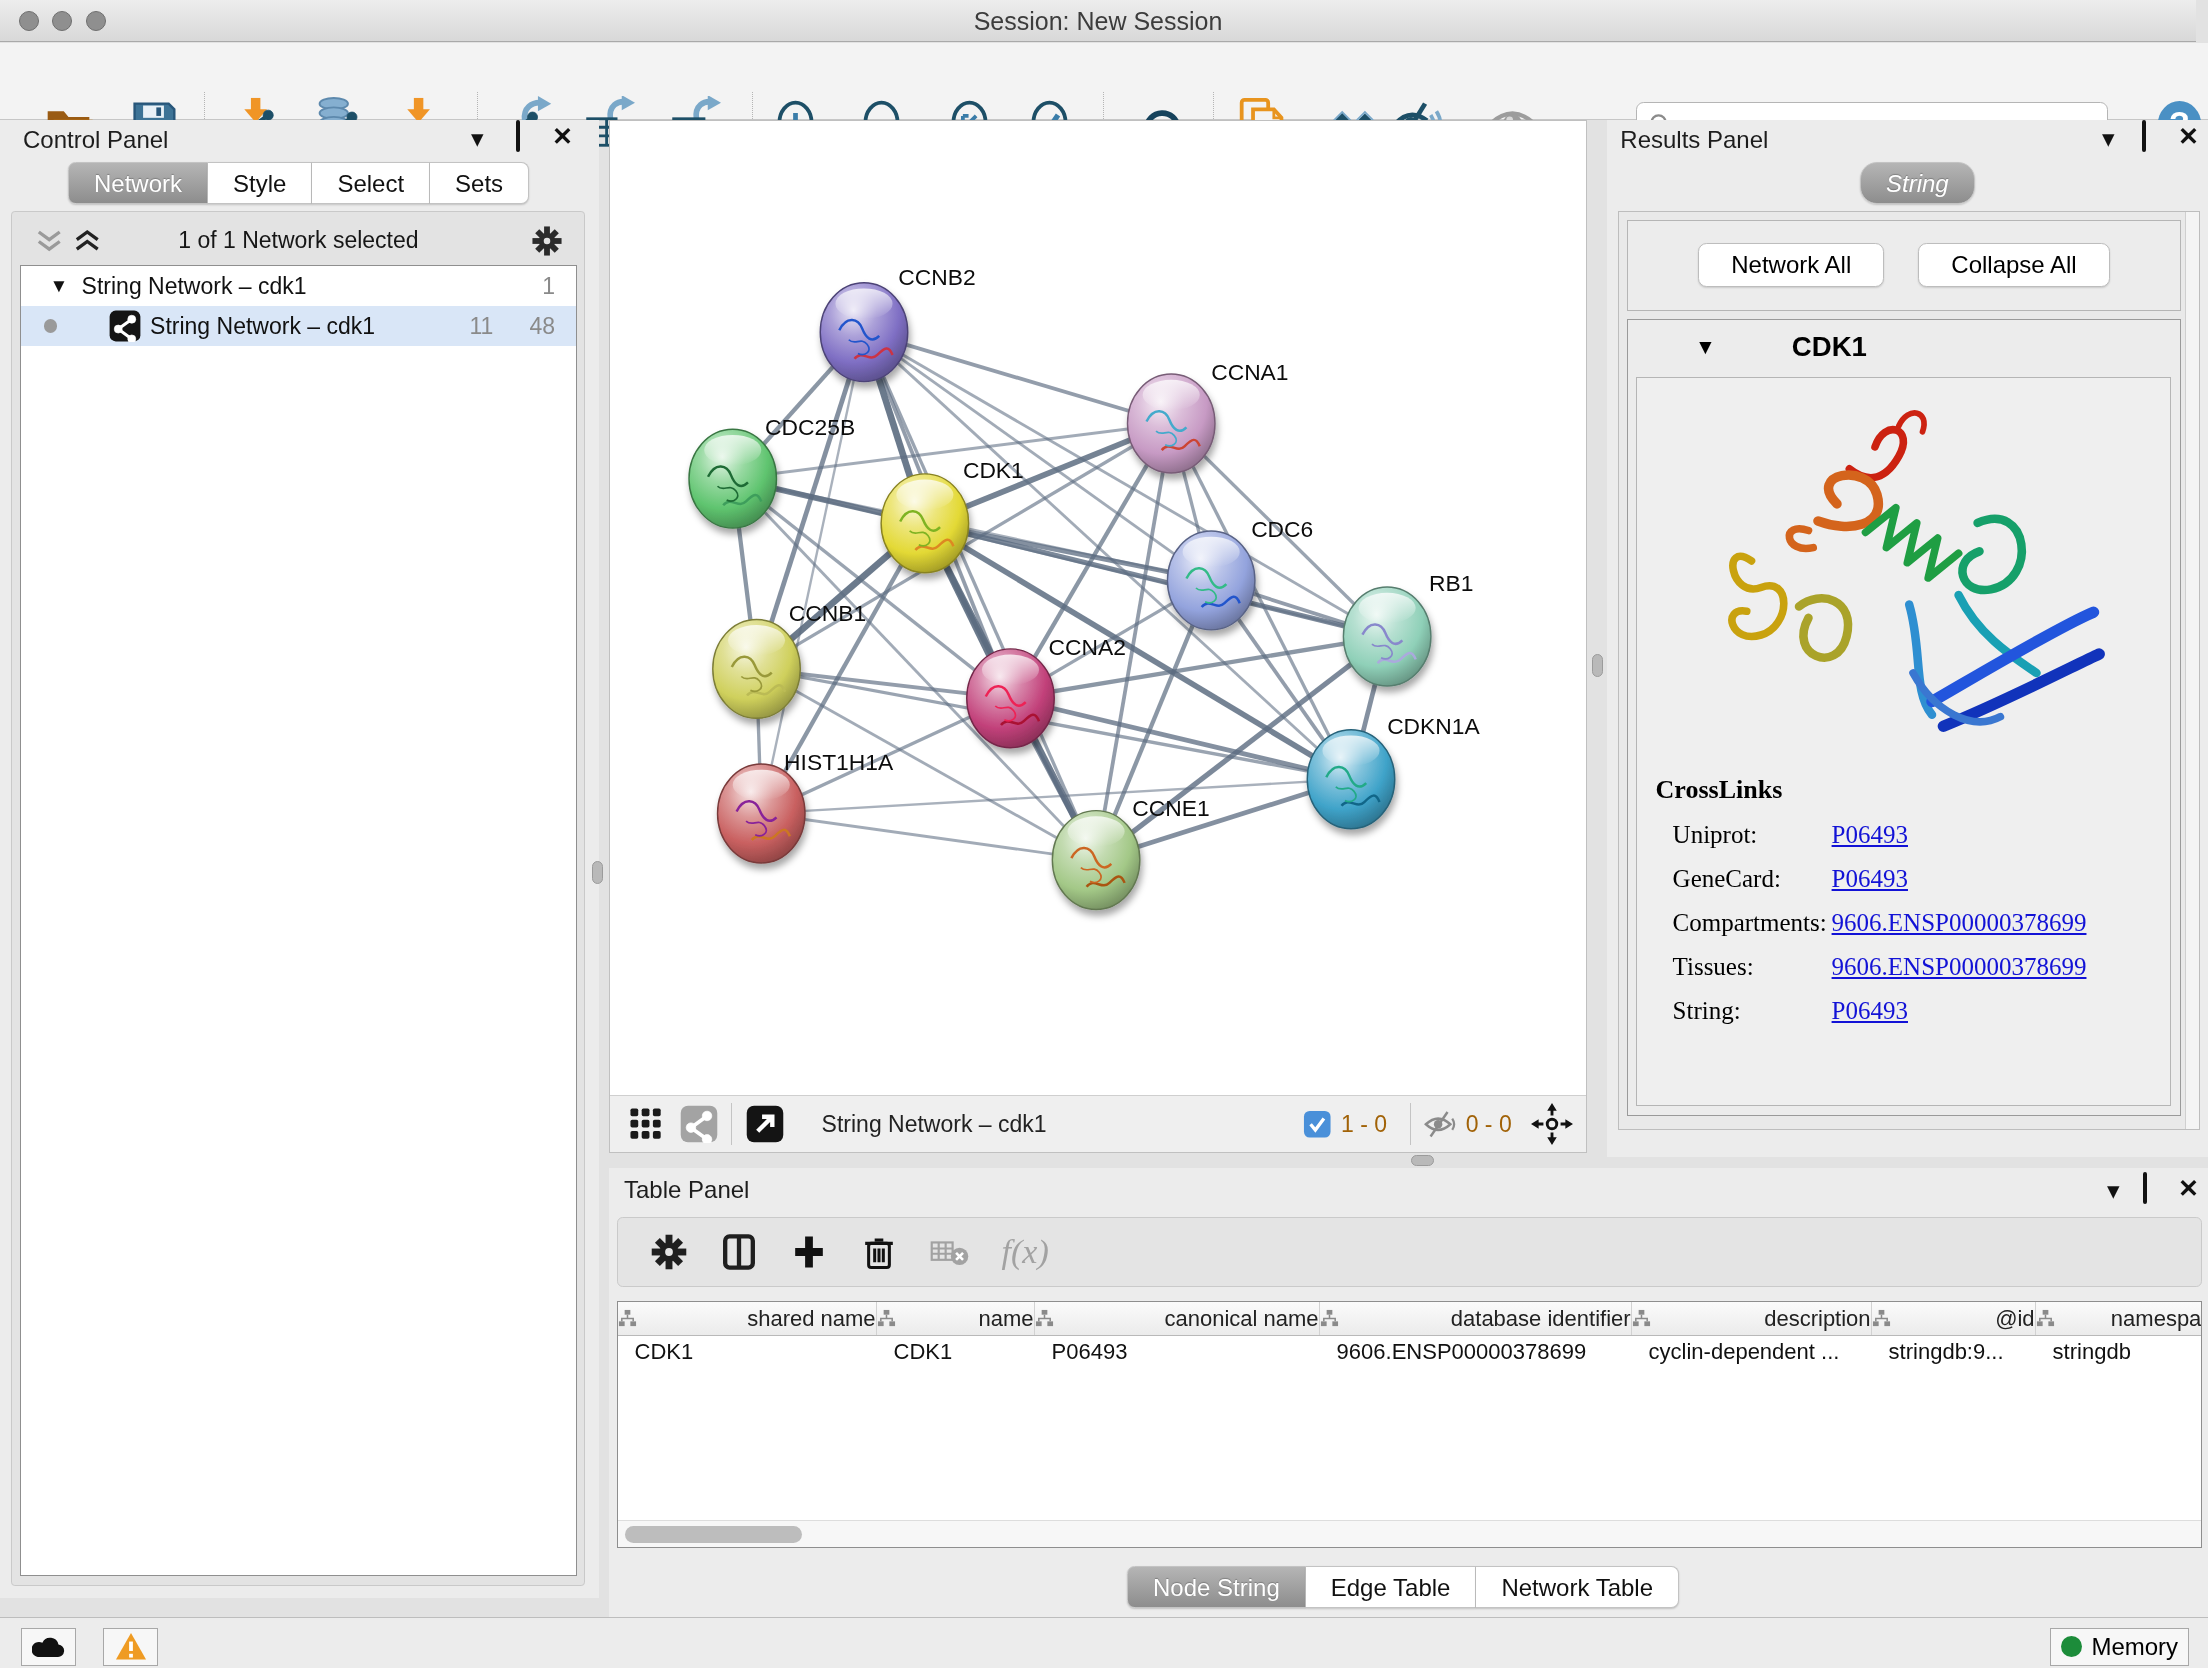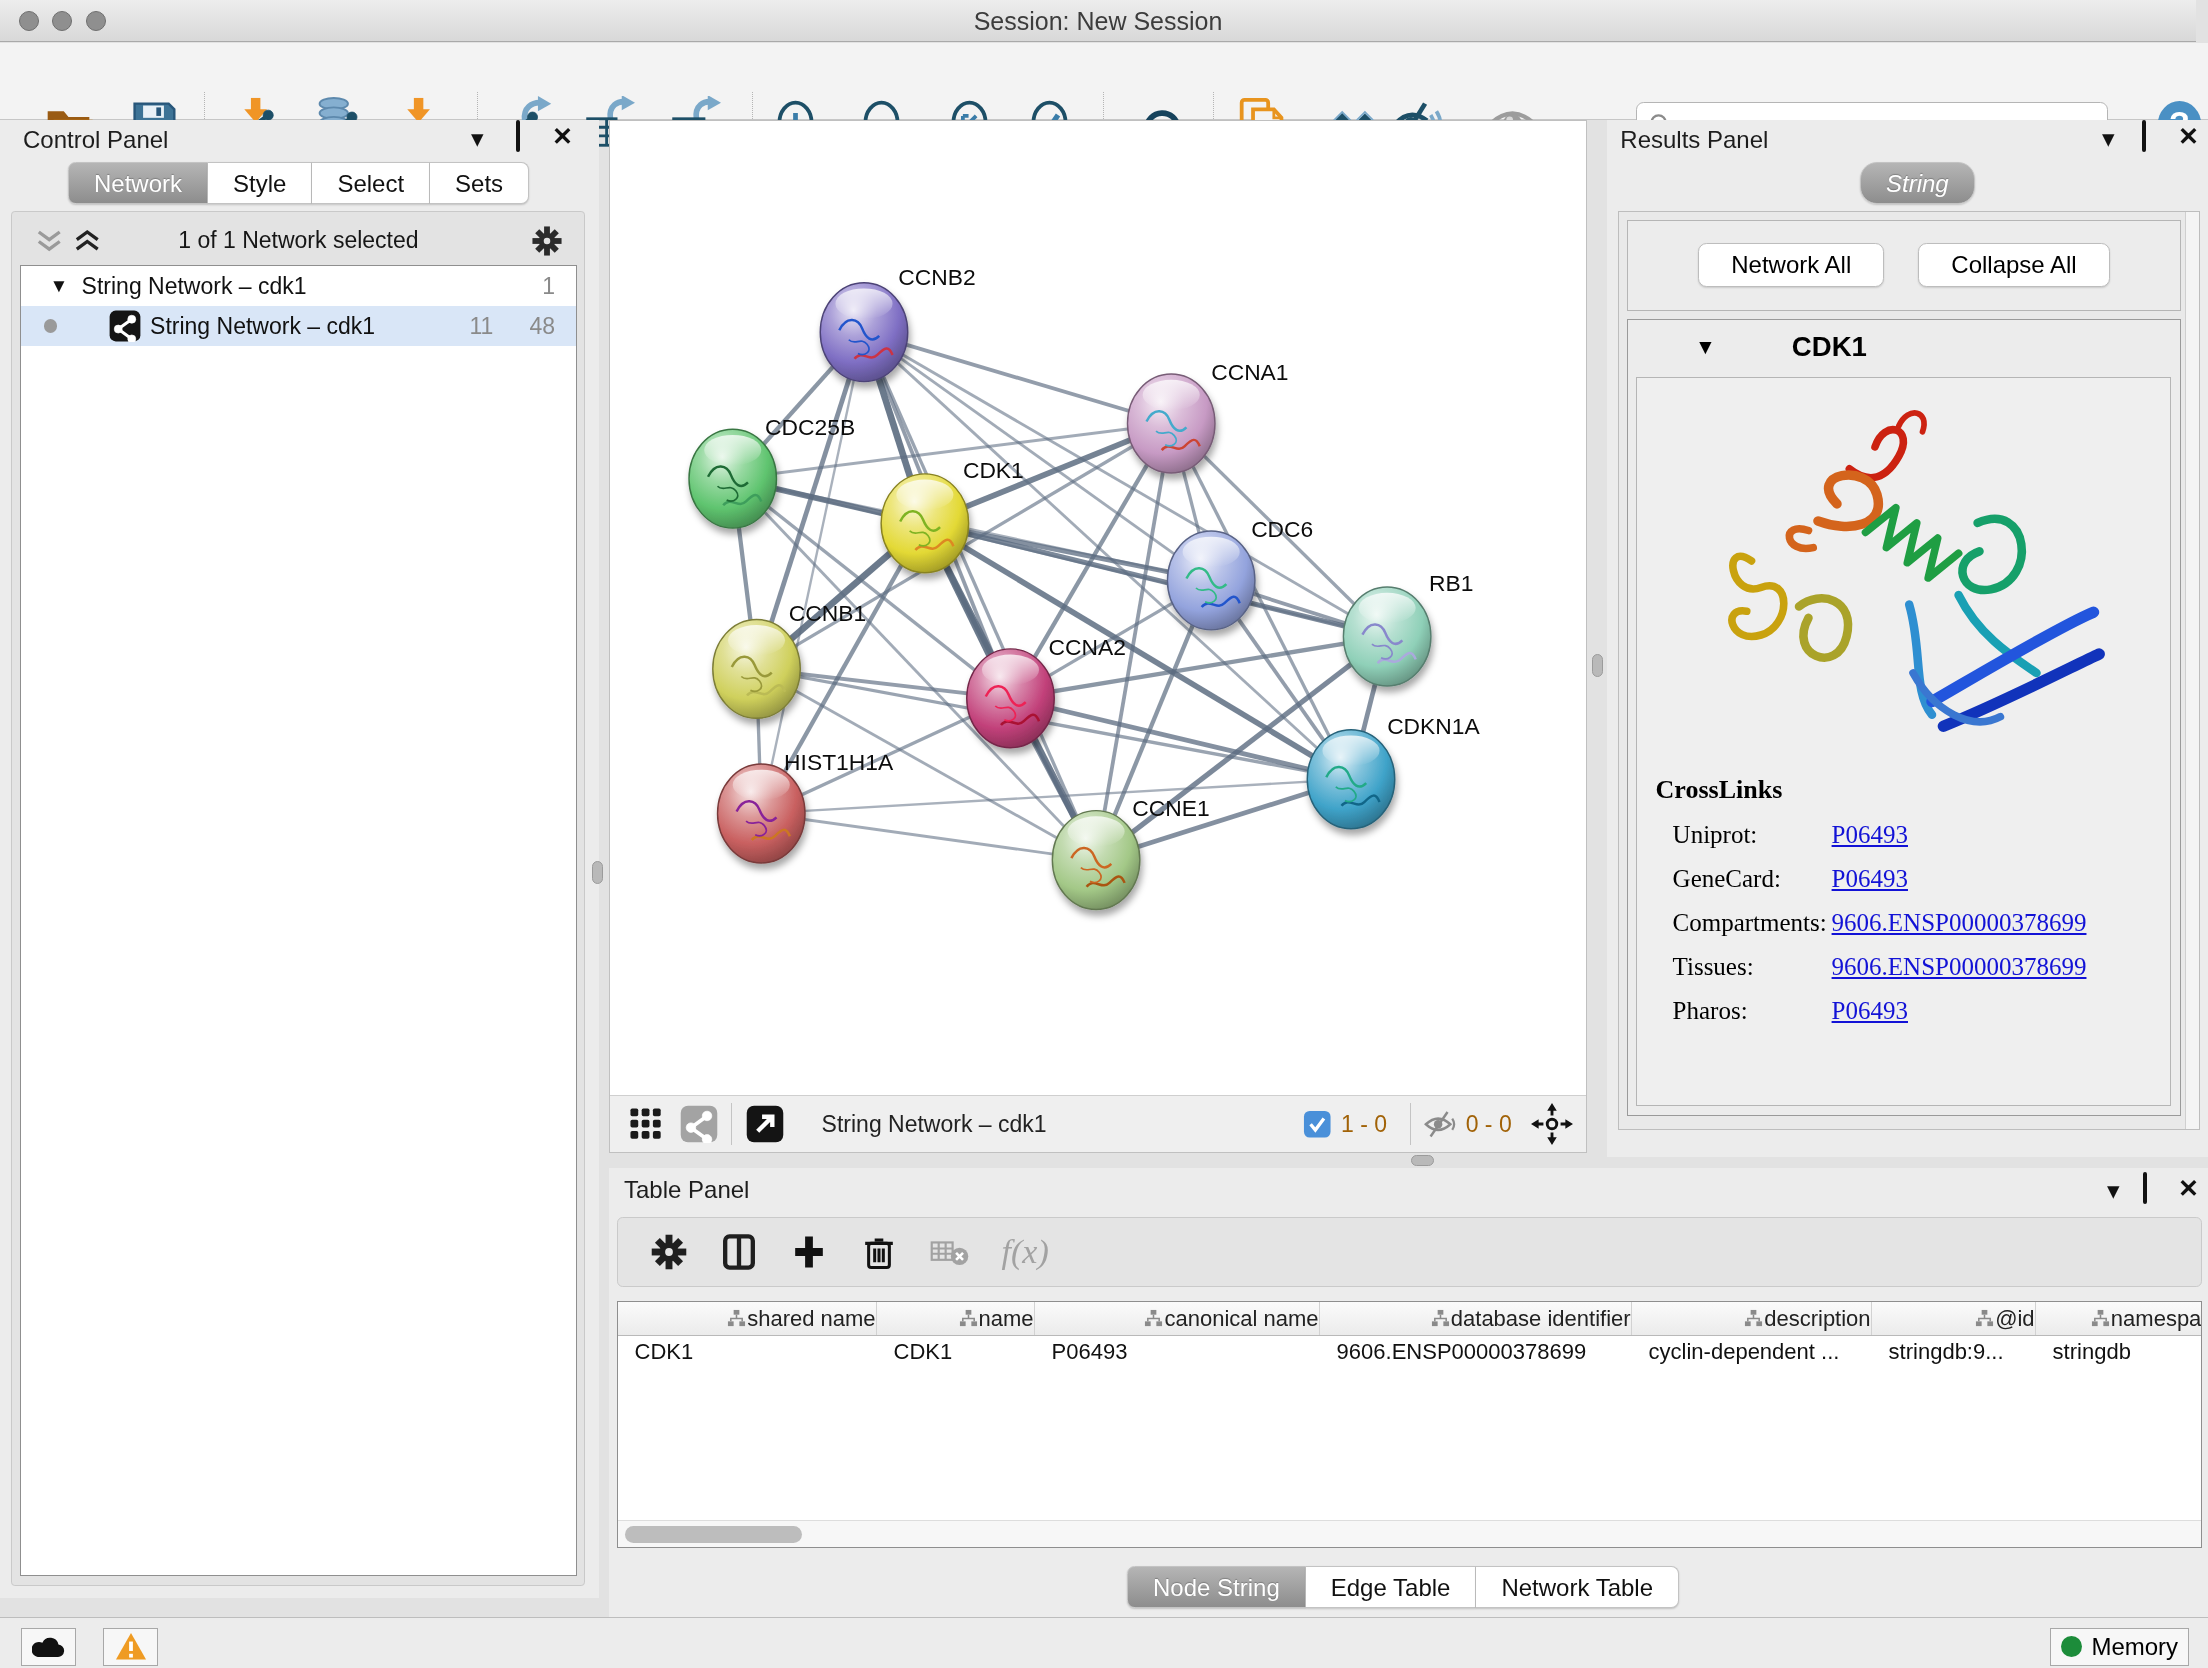--- a/index.html
+++ b/index.html
@@ -81,21 +81,21 @@
 
   
   #table-panel { left:609px; top:1168px; width:1600px; height:451px; background:#ececec; }
   #tp-toolbar { position:absolute; left:7.6px; top:49px; width:1585px; height:70px;
     background:#e4e4e4; border:1px solid #cacaca; border-radius:5.7px; display:flex; align-items:center; }
   .tp-icon { margin-left:32px; cursor:pointer; }
   #tp-table { position:absolute; left:7.6px; top:133px; width:1585px; height:247px; background:#fff;
     border:1.9px solid #8e8e8e; overflow:hidden; }
   #tp-header { display:flex; height:34px; background:linear-gradient(#fbfbfb,#ebebeb);
     border-bottom:1px solid #b9b9b9; }
-  .th { display:flex; align-items:center; justify-content:flex-end; gap:1px;
+  .th { display:flex; align-items:center; justify-content:space-between; gap:1px;
     border-right:1px solid #d2d2d2; font-size:22px; color:#222; flex:none; }
   #tp-row { display:flex; height:32px; align-items:center; }
   .td { font-size:22px; color:#111; padding-left:17px; flex:none; white-space:nowrap; overflow:hidden; }
   #tp-hscroll { position:absolute; left:0; bottom:0; width:100%; height:27px;
     background:#f7f7f7; border-top:1px solid #ddd; }
   #tp-thumb { position:absolute; left:7.6px; top:4.8px; width:177px; height:17px;
     border-radius:8.6px; background:#bdbdbd; }
 
   
   .handle { background:#b9b9b9; border:1px solid #9b9b9b; border-radius:9.5px; }
@@ -657,21 +657,21 @@
               </div>
               <div class="clrow">
                 <span class="cl-label">Compartments:</span>
                 <span class="cl-link">9606.ENSP00000378699</span>
               </div>
               <div class="clrow">
                 <span class="cl-label">Tissues:</span>
                 <span class="cl-link">9606.ENSP00000378699</span>
               </div>
               <div class="clrow">
-                <span class="cl-label">Pharos:</span>
+                <span class="cl-label">String:</span>
                 <span class="cl-link">P06493</span>
               </div>
             </div>
         </div>
       </div>
     </div>
     <div id="rp-scroll"></div>
   </div>
 </div>
 

